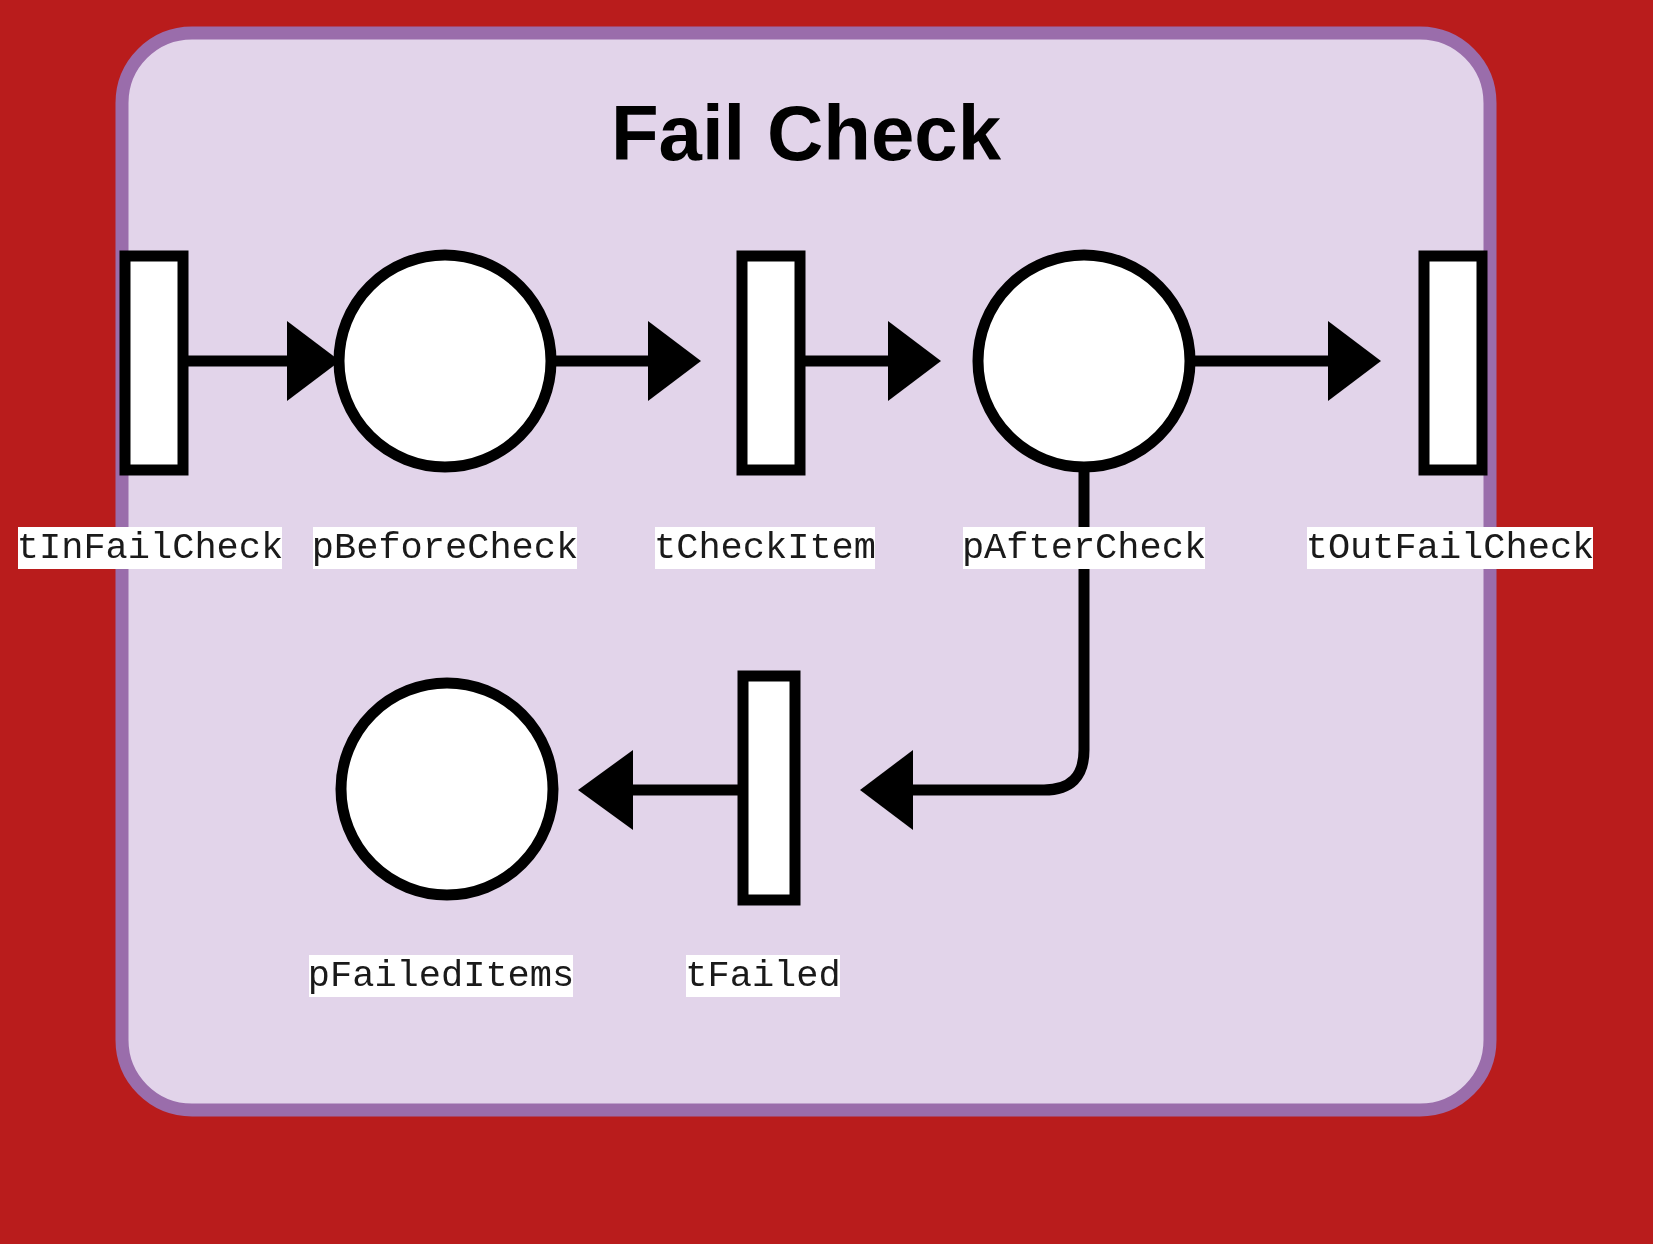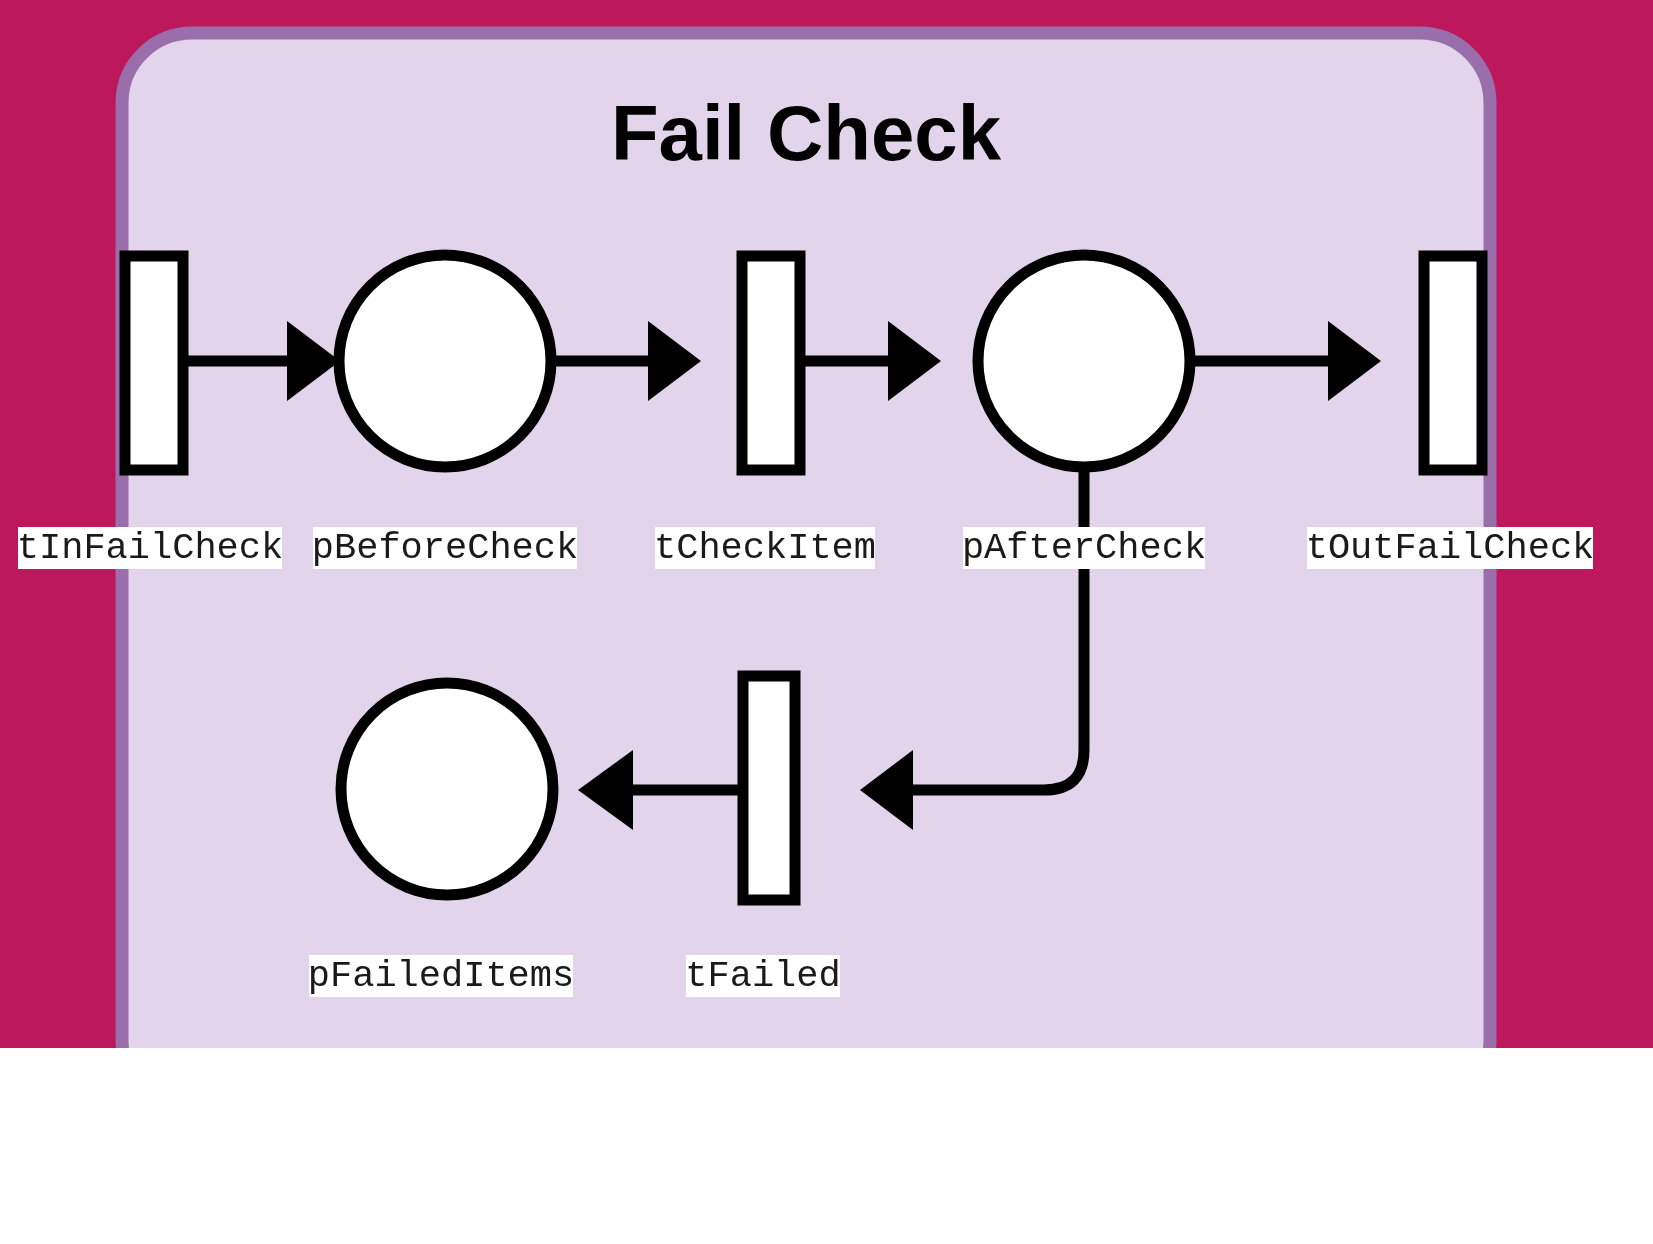--- a/index.html
+++ b/index.html
@@ -7,22 +7,22 @@
     margin: 0;
     padding: 0;
     background: #ffffff;
   }
   body {
     font-family: "Liberation Sans", sans-serif;
   }
   #stage {
     position: relative;
     width: 1653px;
-    height: 1048px;
-    background: #be185d;
+    height: 1244px;
+    background: #b91c1c;
     overflow: hidden;
   }
   #diagram-svg {
     position: absolute;
     left: 0;
     top: 0;
     width: 1653px;
     height: 1244px;
     display: block;
   }

